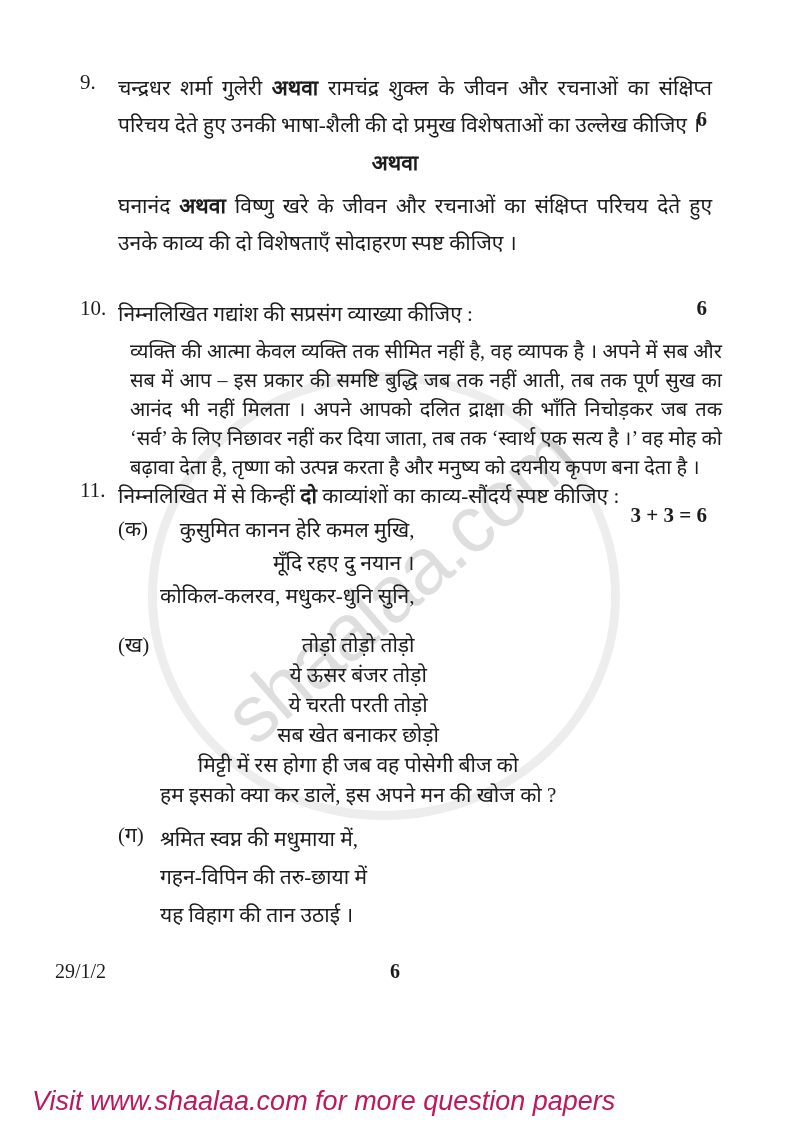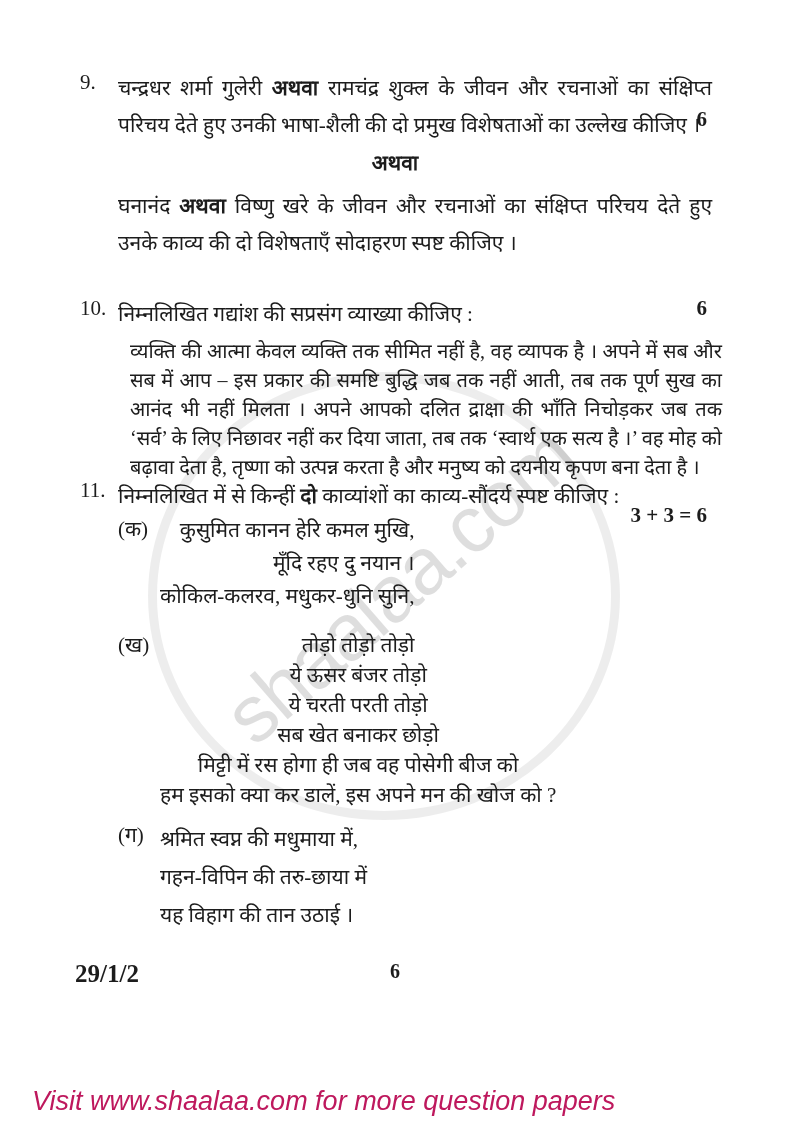--- a/index.html
+++ b/index.html
@@ -84,23 +84,22 @@
     left: 160px;
     font-size: 21px;
   }
   .poem div { white-space: nowrap; }
   .poem-ka div { line-height: 33px; }
   .poem-kha div { line-height: 30px; text-align: center; }
   .poem-ga div { line-height: 38px; }
   .paper-code {
     position: absolute;
     left: 55px; top: 960px;
-    font-size: 25px;
-    font-weight: bold;
-    margin-left: 20px;
+    font-size: 20px;
+    font-weight: normal;
   }
   .page-number {
     position: absolute;
     left: 0; top: 960px;
     width: 790px;
     text-align: center;
     font-size: 20px;
     font-weight: bold;
   }
   .branding {

